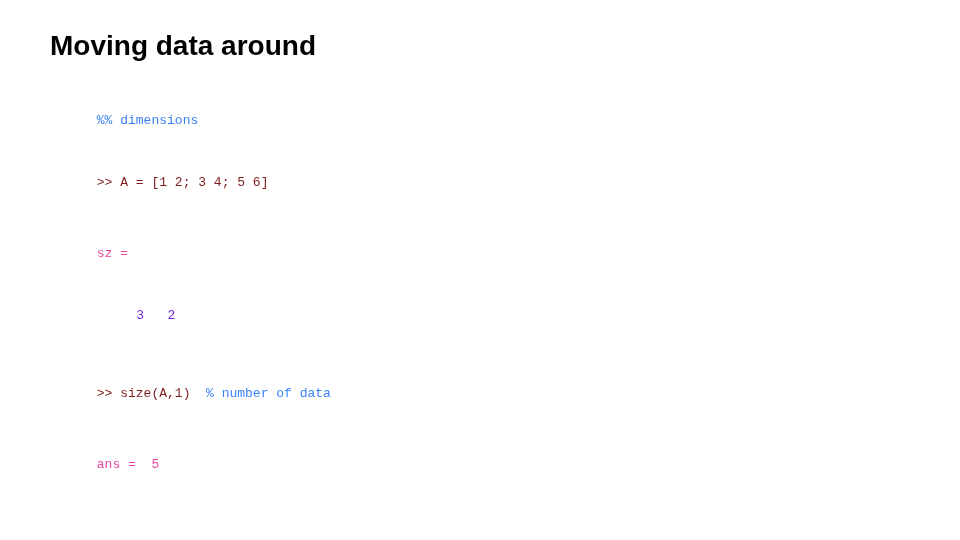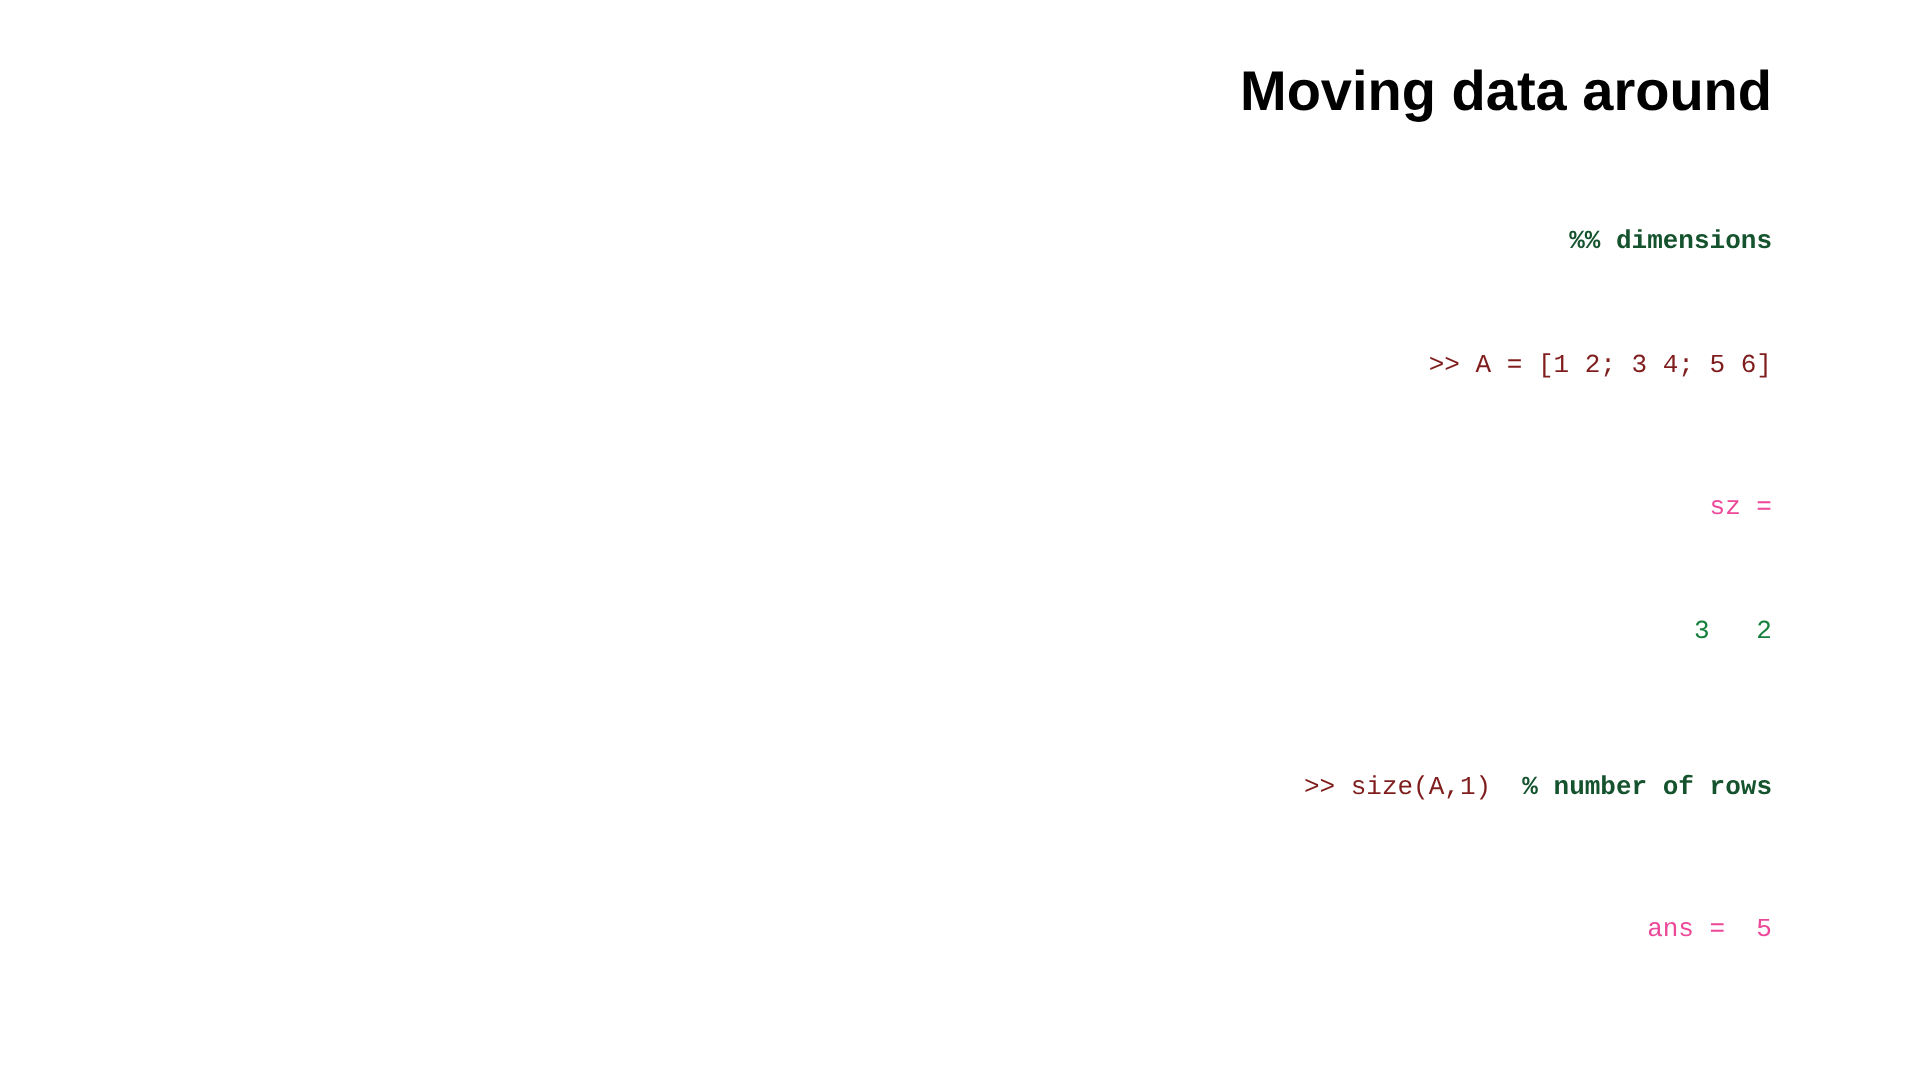--- a/index.html
+++ b/index.html
@@ -12,54 +12,52 @@
       background: #ffffff;
       font-family: Arial, sans-serif;
       width: 960px;
       height: 540px;
       overflow: hidden;
     }
 
     .page {
       width: 960px;
       height: 540px;
-      padding: 30px 74px;
+      padding: 30px 50px;
       background: #ffffff;
-      text-align: right;
     }
 
     h1.title {
       font-family: Arial, sans-serif;
       font-size: 28px;
       font-weight: bold;
       color: #000000;
       margin-bottom: 28px;
     }
 
     .code-block {
       font-family: 'Courier New', Courier, monospace;
       font-size: 13px;
       line-height: 1.6;
     }
 
     .comment {
-      color: #14532d;
-      font-weight: bold;
+      color: #3b82f6;
     }
 
     .prompt {
       color: #7f1d1d;
     }
 
     .output-label {
       color: #ec4899;
     }
 
     .output-value {
-      color: #15803d;
+      color: #6d28d9;
       padding-left: 16px;
     }
 
     .line {
       display: block;
       white-space: pre;
     }
 
     .blank-line {
       display: block;
@@ -85,21 +83,21 @@
     <span class="line">
       <span class="output-label">sz =</span>
     </span>
     <span class="line">
       <span class="output-value">   3   2</span>
     </span>
     <span class="blank-line"></span>
     <span class="blank-line"></span>
 
     <span class="line">
-      <span class="prompt">&gt;&gt; size(A,1)  </span><span class="comment">% number of rows</span>
+      <span class="prompt">&gt;&gt; size(A,1)  </span><span class="comment">% number of data</span>
     </span>
     <span class="blank-line"></span>
     <span class="line">
       <span class="output-label">ans =  5</span>
     </span>
 
   </div>
 
 </div>
 

